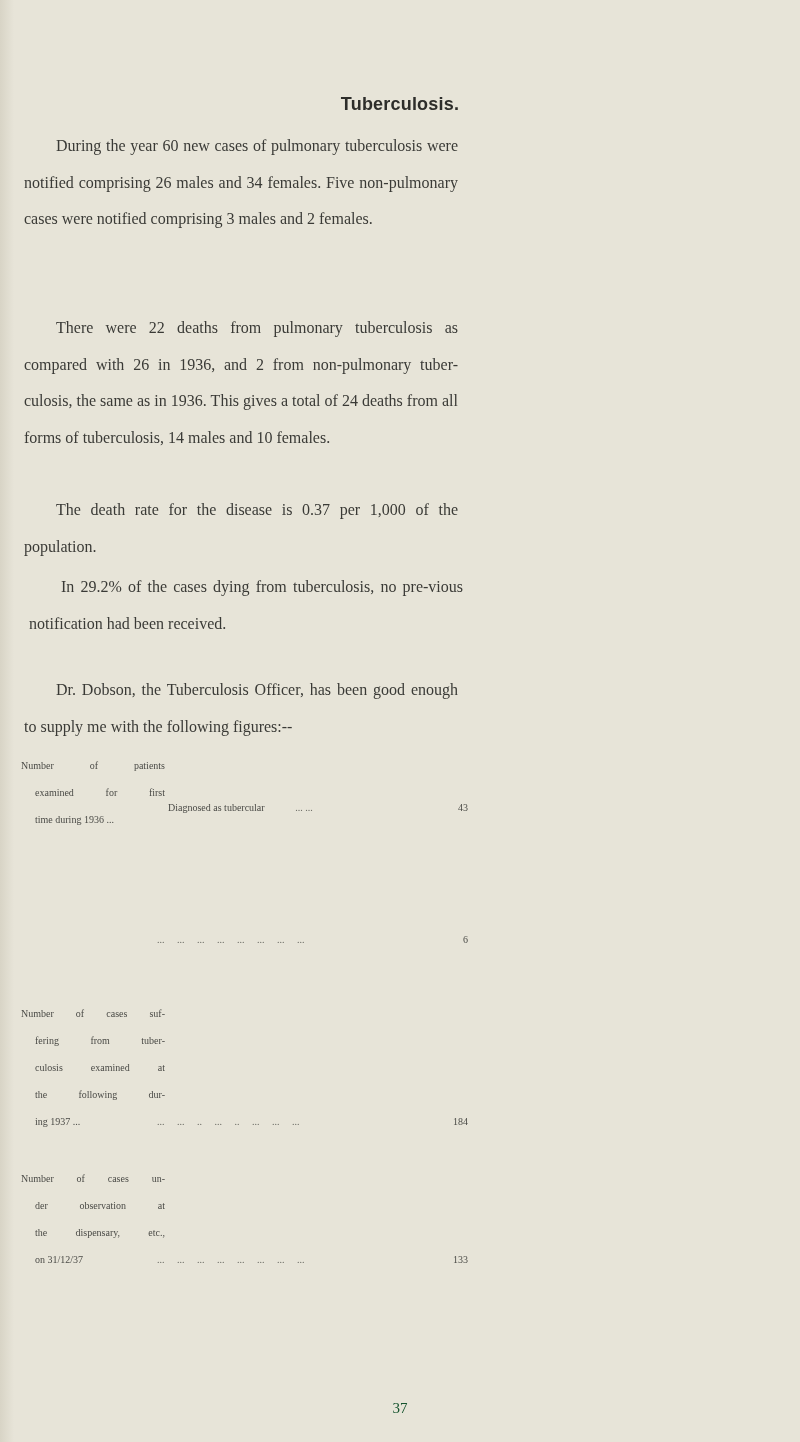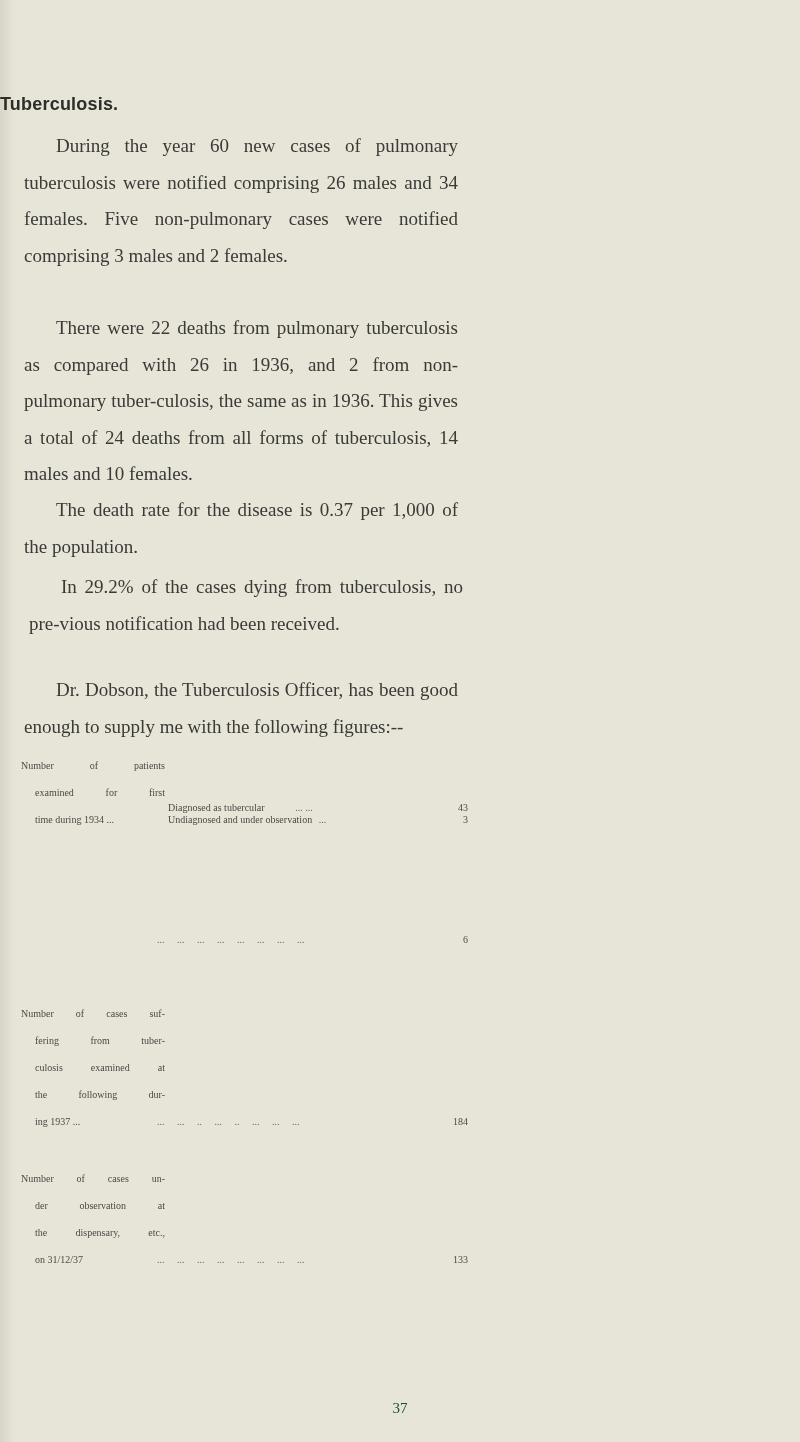--- a/index.html
+++ b/index.html
@@ -10,27 +10,28 @@
     font-family: "Liberation Serif", "DejaVu Serif", serif;
     position: relative;
     overflow: hidden;
   }
   .page-shadow {
     position: absolute; left: 0; top: 0; bottom: 0; width: 14px;
     background: linear-gradient(to right, #d8d4c6, rgba(231,228,216,0));
   }
   .title {
     position: absolute; top: 94px; left: 0; width: 800px;
+    text-align: center;
     font-family: "Liberation Sans", "DejaVu Sans", sans-serif;
     font-weight: bold; font-size: 18px; letter-spacing: 0.2px;
     color: #2d2d2a;
   }
   .para {
     position: absolute; left: 24px; width: 434px;
-    font-size: 19px; line-height: 36.5px;
+    font-size: 16px; line-height: 36.5px;
     text-align: justify;
     text-align-last: left;
   }
   .para .indent { display: inline-block; width: 32px; }
   .table-block {
     position: absolute; left: 21px; width: 440px;
     font-size: 10px; line-height: 27px;
     color: #4a4a46;
   }
   .left-label { width: 144px; }
@@ -59,31 +60,26 @@
 <p class="para" style="top:492px; margin:0;"><span class="indent"></span><span>The death rate for the disease is 0.37 per 1,000 of the population.</span></p>
 
 <p class="para" style="top:564px; margin:5px;"><span class="indent"></span><span>In 29.2% of the cases dying from tuberculosis, no pre-vious notification had been received.</span></p>
 
 <p class="para" style="top:672px; margin:0;"><span class="indent"></span><span>Dr. Dobson, the Tuberculosis Officer, has been good enough to supply me with the following figures:--</span></p>
 
 <div class="table-block" style="top:752px;">
   <div class="left-label">
     <div class="first" style="text-align:justify;text-align-last:justify;">Number of patients</div>
     <div class="cont">examined for first</div>
-    <div class="cont last">time during 1934 ...</div>
+    <div class="cont last">time during 1936 ...</div>
   </div>
   <div class="sub-row" style="top:42px;">
     <span>Diagnosed as tubercular</span>
     <span class="dots" style="margin-left:28px;">...     ...</span>
     <span class="num">43</span>
-  </div>
-  <div class="sub-row" style="top:54px;">
-    <span>Undiagnosed and under observation</span>
-    <span class="dots" style="margin-left:4px;">...</span>
-    <span class="num">3</span>
   </div>
 </div>
 
 <div class="table-block" style="top:872px;">
   <div class="sub-row" style="top:54px; left:136px; width:311px;">
     <span class="dots" style="white-space:pre;">...     ...     ...     ...     ...     ...     ...     ...</span>
     <span class="num">6</span>
   </div>
 </div>
 

